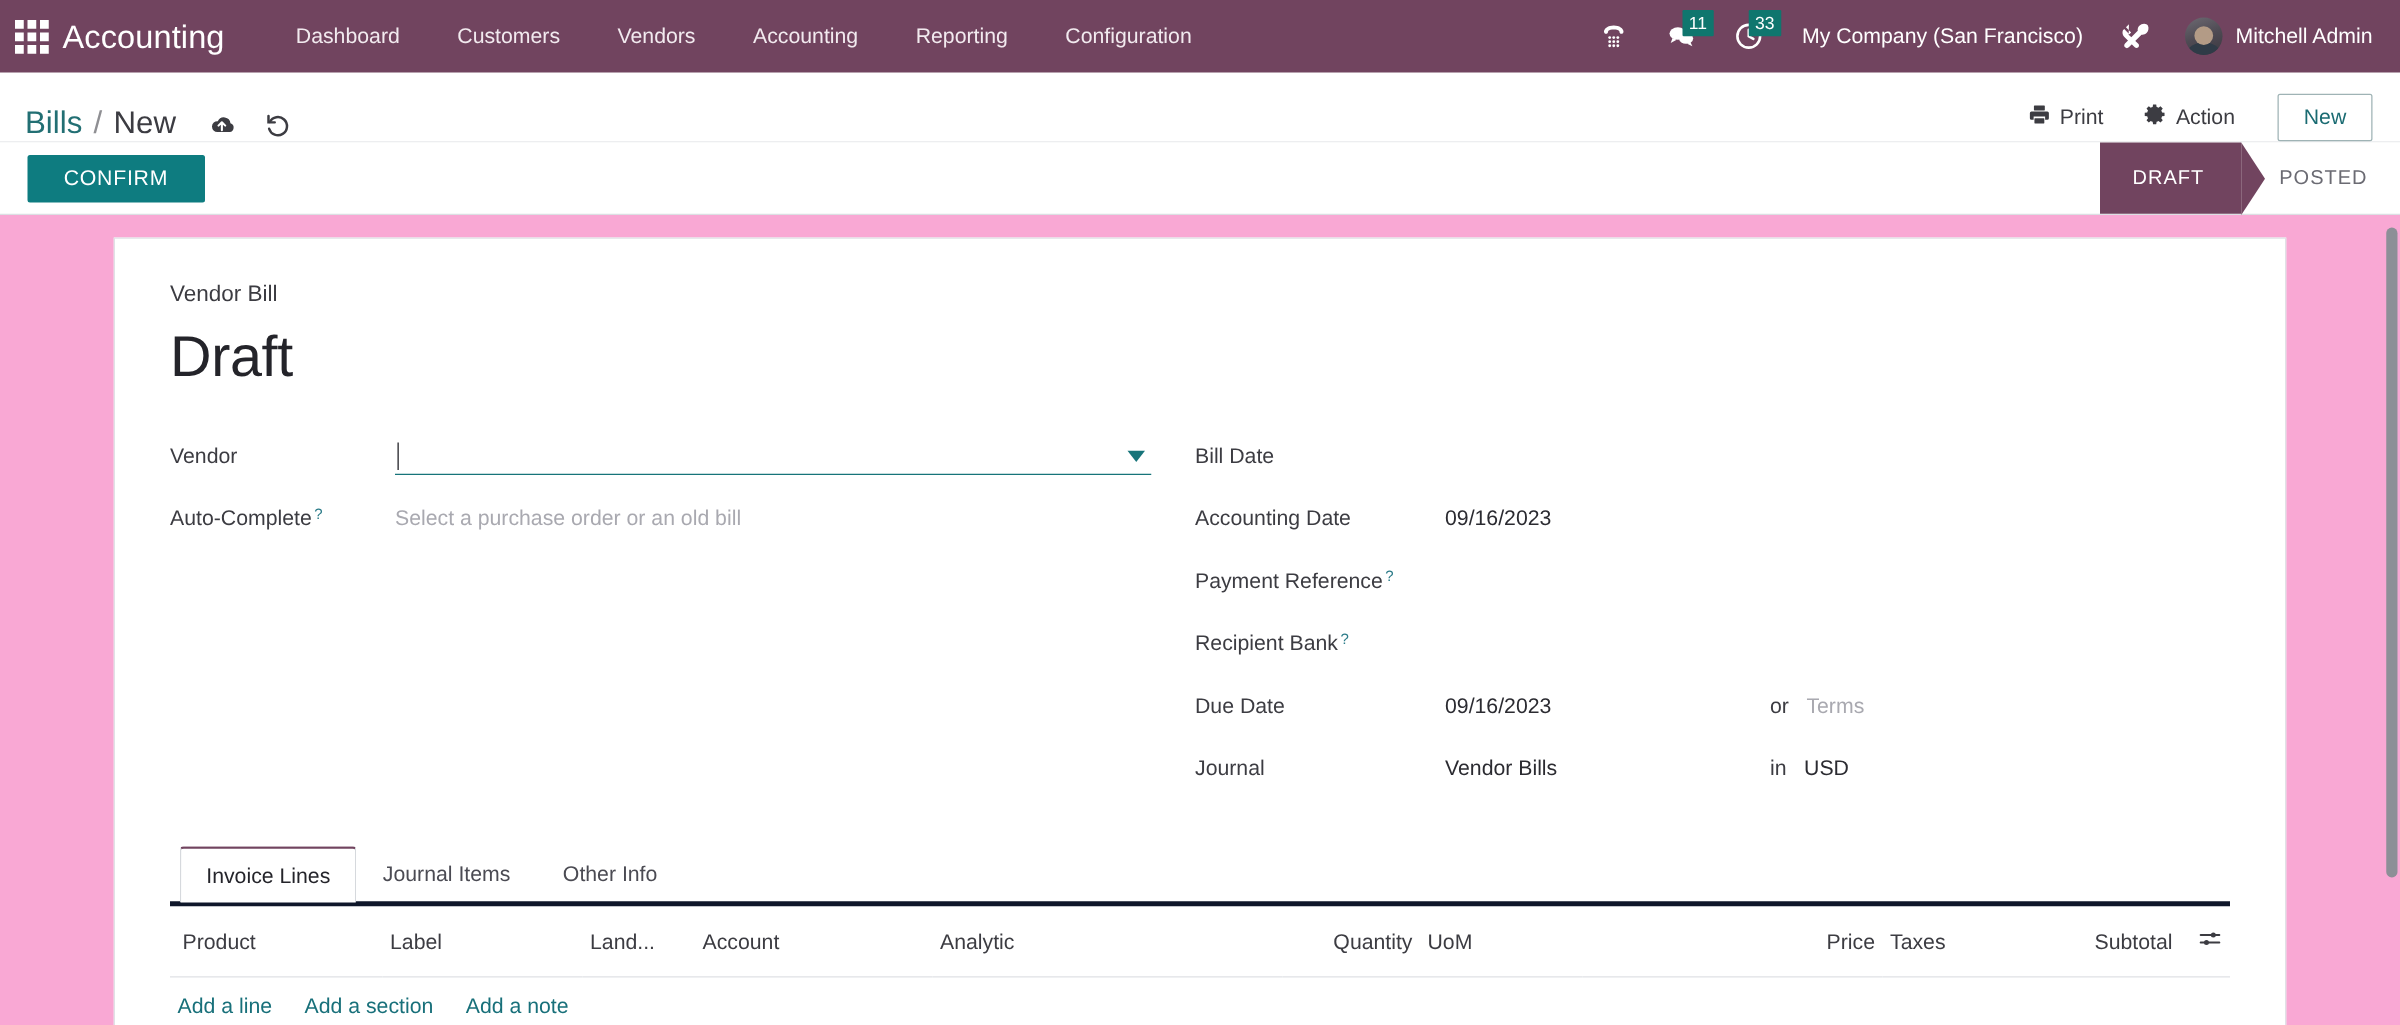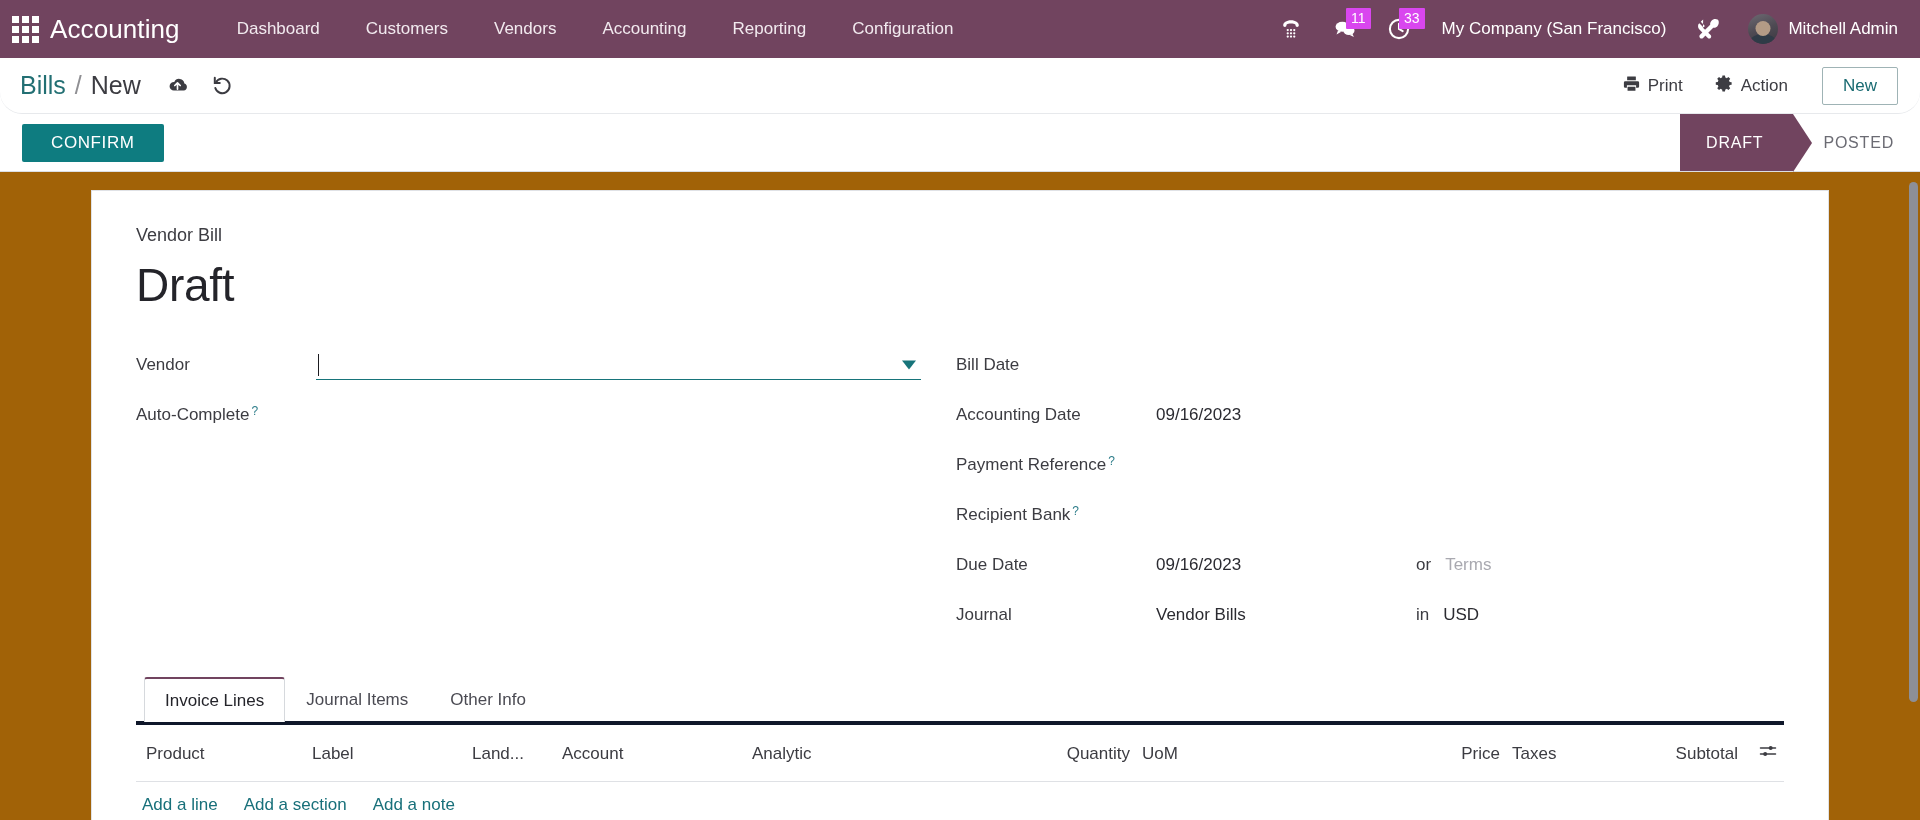--- a/index.html
+++ b/index.html
@@ -60,21 +60,21 @@
     padding: 6px 14px;
     cursor: pointer;
     display: flex;
     align-items: center;
     color: #fff;
   }
   .nav-icon-btn svg { display: block; }
   .badge {
     position: absolute;
     top: -2px; right: 1px;
-    background: #d946ef;
+    background: #0f766e;
     color: #ffffff;
     font-size: 14px;
     line-height: 1;
     padding: 3px 5px 4px;
     min-width: 22px;
     text-align: center;
     border-radius: 1px;
   }
   .company-name {
     font-size: 17px;
@@ -114,24 +114,23 @@
     border-radius: 50% 50% 0 0;
     background: #2f3b47;
   }
   .user-name { font-size: 17px; color: #ffffff; white-space: nowrap; }
 
   
   .control-panel {
     height: 56px;
     background: #ffffff;
     display: flex;
-    align-items: center;
+    align-items: flex-end;
     padding: 0 22px 0 20px;
     border-bottom: 1px solid #e7e9ec;
-    border-radius: 22px;
   }
   .breadcrumb { display: flex; align-items: center; gap: 0px; }
   .bc-link {
     font-size: 25px;
     color: #226f73;
     cursor: pointer;
     font-weight: 400;
   }
   .bc-sep { font-size: 25px; color: #8f8f93; margin: 0 9px; }
   .bc-current { font-size: 25px; color: #3c3c42; font-weight: 400; }
@@ -209,21 +208,21 @@
     border-top: 29px solid transparent;
     border-bottom: 29px solid transparent;
     border-left: 19px solid #71445f;
     z-index: 2;
   }
   .pill.inactive { padding-left: 30px; padding-right: 26px; }
 
   
   .content-area {
     height: 648px;
-    background: #a16207;
+    background: #f9a8d4;
     padding: 18px 0 0 0;
     overflow: hidden;
     position: relative;
   }
   .sheet {
     width: 1738px;
     margin: 0 auto;
     background: #ffffff;
     border: 1px solid #e0e2e6;
     min-height: 700px;
@@ -521,20 +520,21 @@
             <span class="vendor-dd"></span>
           </div>
         </div>
 
 
         <div class="fld-row">
           <div class="fld-label">
             <span>Auto-Complete</span>
             <span class="help-mark">?</span>
           </div>
+          <div class="fld-placeholder" style="width:605px;">Select a purchase order or an old bill</div>
         </div>
 
       </div>
 
       <div class="right-col">
 
         <div class="fld-row">
           <div class="fld-label">Bill Date</div>
           <div class="fld-value fld-value-box"></div>
         </div>

